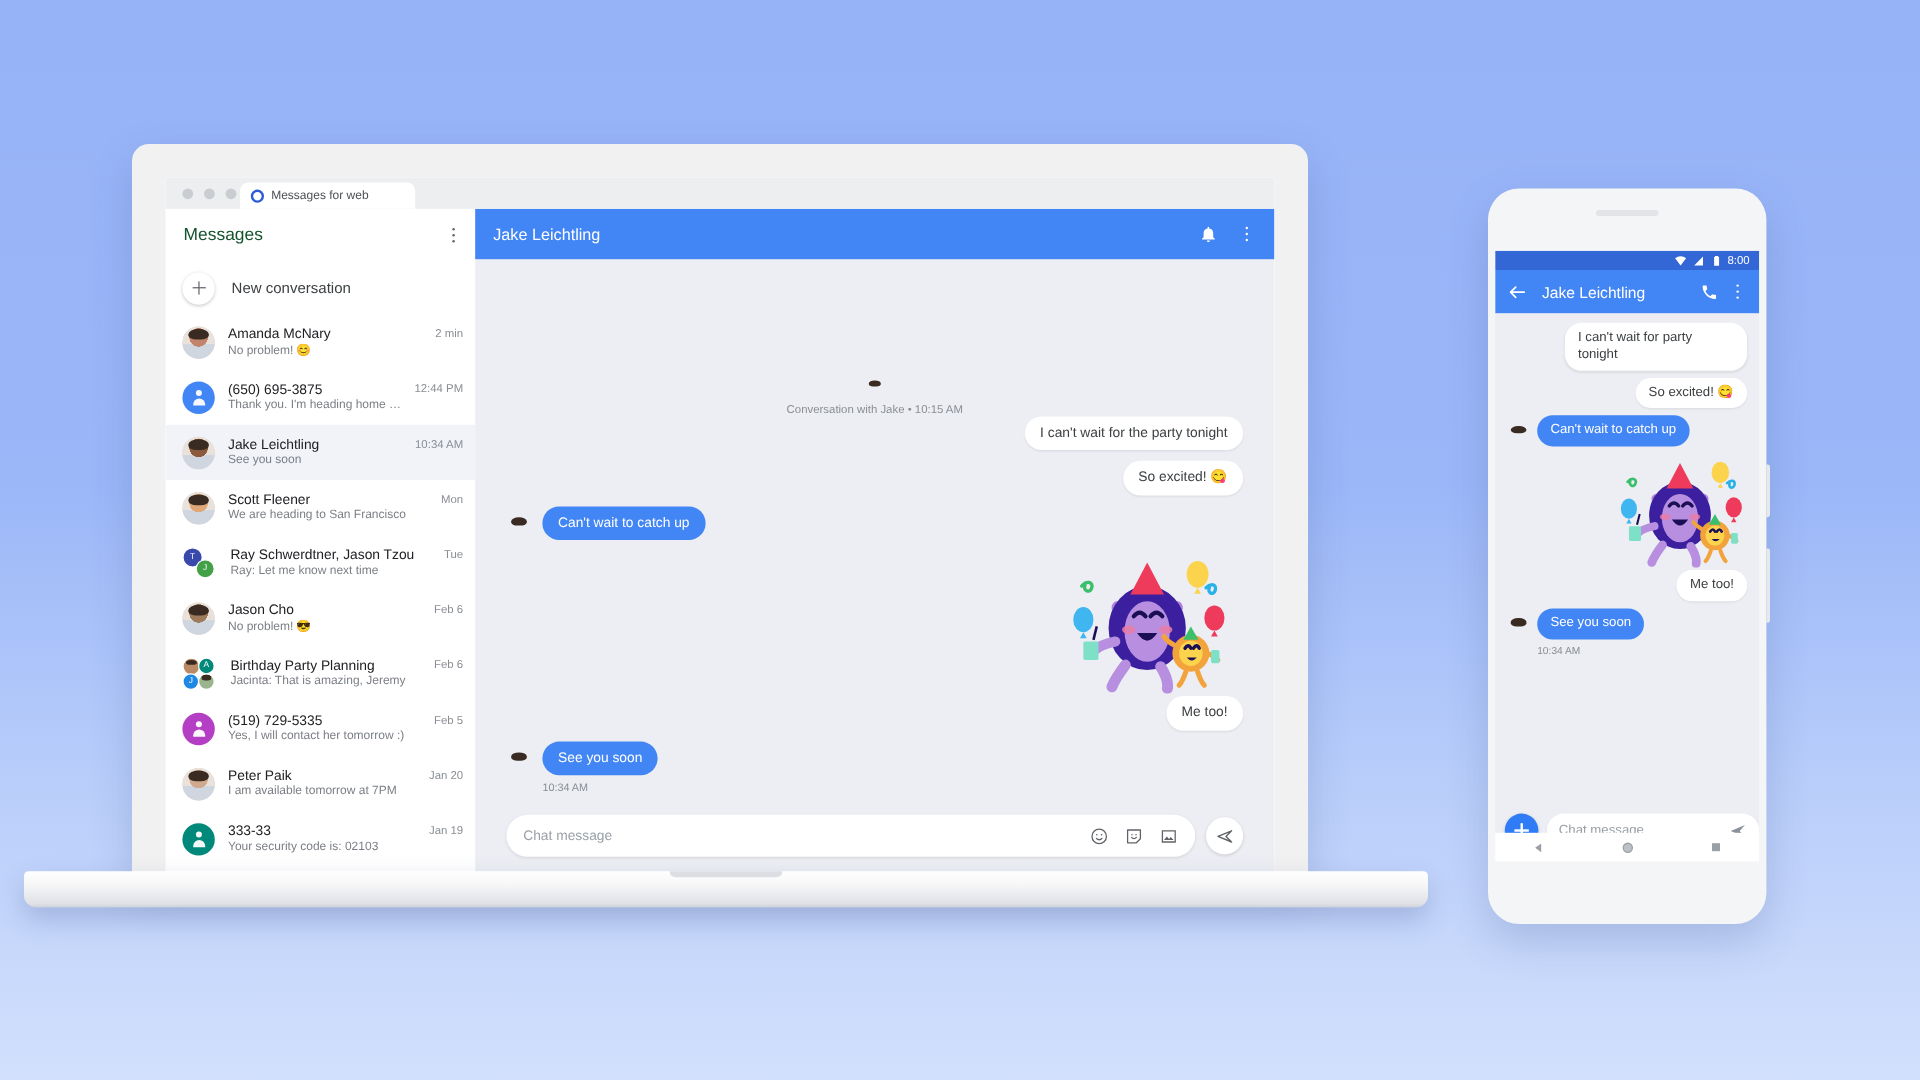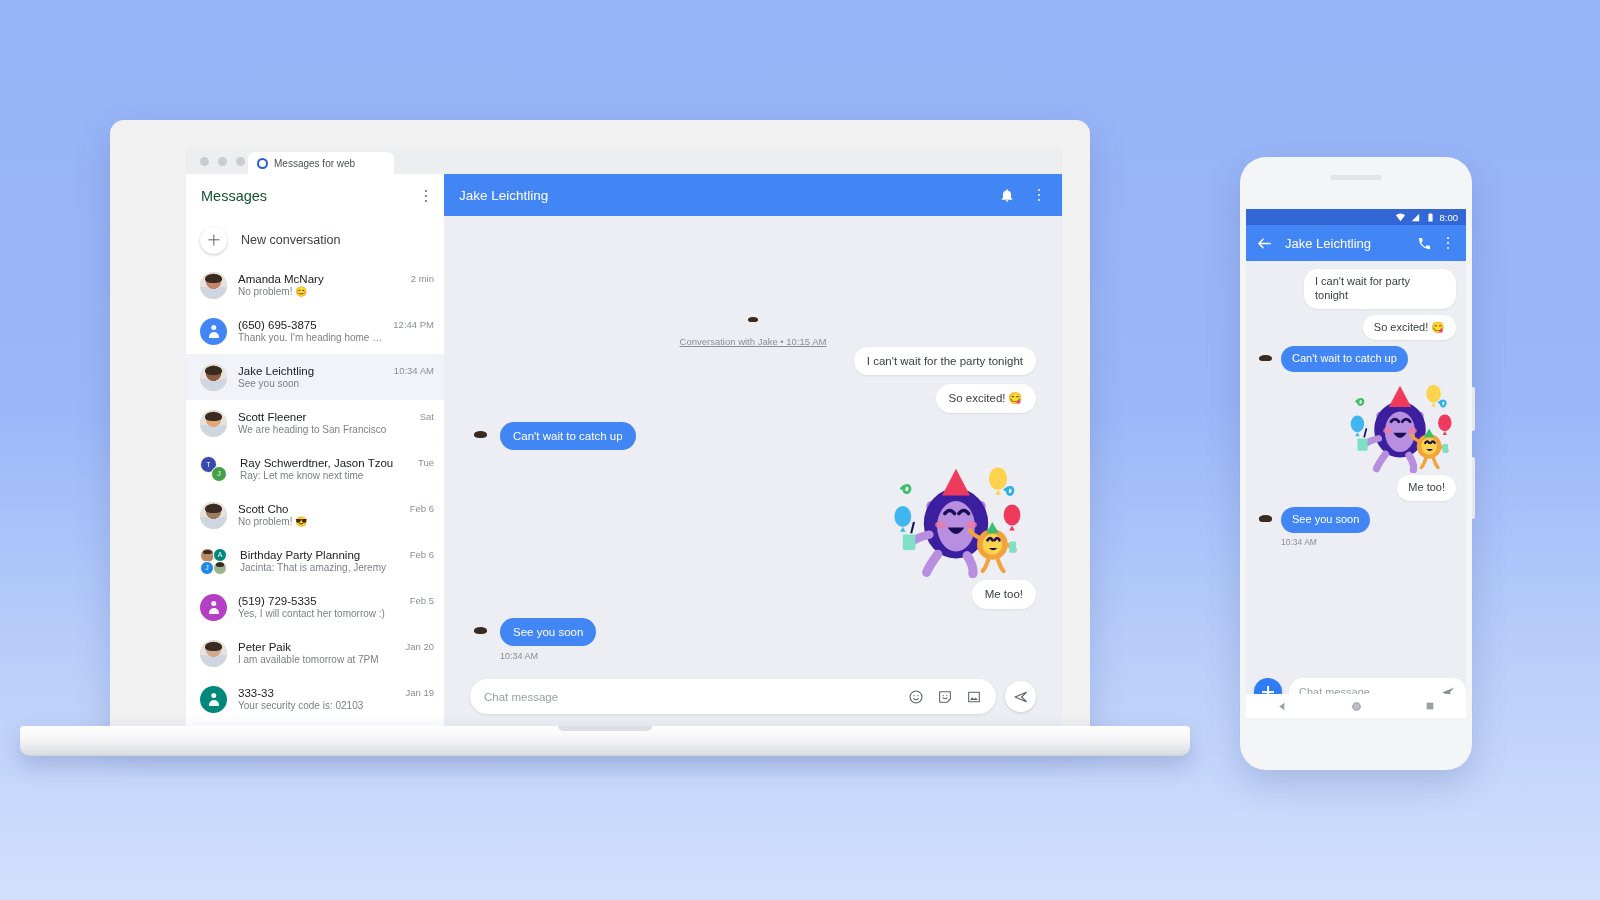--- a/index.html
+++ b/index.html
@@ -13,21 +13,21 @@
   
   #laptop { position: absolute; left: 110px; top: 120px; width: 980px; height: 610px; }
   #laptop-lid {
     position: absolute; inset: 0;
     background: #f1f1f1;
     border-radius: 14px 14px 0 0;
     box-shadow: 0 14px 34px rgba(60,80,140,.22);
   }
   #laptop-screen {
     position: absolute; left: 28px; top: 28px; right: 28px; bottom: 0;
-    background: #ffffff; overflow: hidden; margin-left: 48px;
+    background: #ffffff; overflow: hidden;
   }
   #laptop-base {
     position: absolute; left: -90px; top: 606px; width: 1170px; height: 30px;
     background: linear-gradient(180deg, #ffffff 0%, #f6f6f7 40%, #dfe1e6 90%, #cfd3da 100%);
     border-radius: 4px 4px 10px 10px;
     box-shadow: 0 10px 22px rgba(60,80,140,.25);
   }
   #laptop-base::after {
     content:""; position:absolute; left:46%; top:0; width:8%; height:5px;
     background:#dcdee4; border-radius:0 0 6px 6px;
@@ -115,21 +115,21 @@
   }
   #chat-header-title { color: #fff; font-size: 13.5px; flex: 1; }
   #bell-icon { width: 16px; height: 16px; margin-right: 16px; cursor: pointer; }
   #chat-body { flex: 1; position: relative; padding: 0 26px; overflow: hidden; }
 
   #convo-start { text-align: center; margin-top: 100px; }
   #convo-start-av {
     width: 15px; height: 15px; border-radius: 50%; margin: 0 auto 5px;
     overflow:hidden; position: relative;
   }
-  #convo-start-text { font-size: 9.5px; color: #8a8e93; text-decoration: underline; }
+  #convo-start-text { font-size: 9.5px; color: #8a8e93; }
 
   .row { display: flex; align-items: flex-end; gap: 9px; margin-bottom: 9px; }
   .row.out { justify-content: flex-end; }
   .row.in { justify-content: flex-start; }
   .bubble {
     max-width: 62%; padding: 7px 13px; border-radius: 15px; font-size: 11.5px; line-height: 1.25;
   }
   .bubble.in  { background: #4285f4; color: #fff; }
   .bubble.out { background: #fff; color: #3c4043; box-shadow: 0 1px 2px rgba(0,0,0,.08); }
   .row-av { width: 21px; height: 21px; border-radius: 50%; flex: none; overflow: hidden; position: relative; }
@@ -288,41 +288,41 @@
               <div class="convo">
                 <div class="avatar photo">
                   <span class="face" style="background: radial-gradient(circle at 50% 34%, rgb(224, 168, 120) 0px, rgb(224, 168, 120) 34%, transparent 35%), linear-gradient(rgb(232, 226, 218) 0px, rgb(232, 226, 218) 55%, rgb(207, 214, 223) 56%, rgb(207, 214, 223) 100%);">
                     <span style="position: absolute; left: 18%; top: 8%; width: 64%; height: 34%; border-radius: 50% 50% 40% 40%; background: rgb(58, 43, 34);"></span>
                   </span>
                 </div>
                 <div class="convo-body">
                   <div class="convo-name">Scott Fleener</div>
                   <div class="convo-snippet">We are heading to San Francisco</div>
                 </div>
-                <div class="convo-time">Sat</div>
+                <div class="convo-time">Mon</div>
               </div>
               <div class="convo">
                 <div class="group-av">
                   <span class="a1" style="left: 0px; top: 0px; width: 17px; height: 17px; background: rgb(57, 73, 171);">T</span>
                   <span class="a2" style="left: 11px; top: 10px; width: 16px; height: 16px; background: rgb(67, 160, 71);">J</span>
                 </div>
                 <div class="convo-body">
                   <div class="convo-name">Ray Schwerdtner, Jason Tzou</div>
                   <div class="convo-snippet">Ray: Let me know next time</div>
                 </div>
                 <div class="convo-time">Tue</div>
               </div>
               <div class="convo">
                 <div class="avatar photo">
                   <span class="face" style="background: radial-gradient(circle at 50% 34%, rgb(158, 123, 90) 0px, rgb(158, 123, 90) 34%, transparent 35%), linear-gradient(rgb(232, 226, 218) 0px, rgb(232, 226, 218) 55%, rgb(207, 214, 223) 56%, rgb(207, 214, 223) 100%);">
                     <span style="position: absolute; left: 18%; top: 8%; width: 64%; height: 34%; border-radius: 50% 50% 40% 40%; background: rgb(58, 43, 34);"></span>
                   </span>
                 </div>
                 <div class="convo-body">
-                  <div class="convo-name">Scott Cho</div>
+                  <div class="convo-name">Jason Cho</div>
                   <div class="convo-snippet">No problem! 😎</div>
                 </div>
                 <div class="convo-time">Feb 6</div>
               </div>
               <div class="convo">
                 <div class="group-av">
                   <span class="a1" style="left: 0px; top: 0px; width: 15px; height: 15px; overflow: hidden; background: rgb(185, 138, 99);">
                     <span class="face" style="background: radial-gradient(circle at 50% 34%, rgb(185, 138, 99) 0px, rgb(185, 138, 99) 34%, transparent 35%), linear-gradient(rgb(232, 226, 218) 0px, rgb(232, 226, 218) 55%, rgb(207, 214, 223) 56%, rgb(207, 214, 223) 100%);">
                       <span style="position: absolute; left: 18%; top: 8%; width: 64%; height: 34%; border-radius: 50% 50% 40% 40%; background: rgb(58, 43, 34);"></span>
                     </span>

